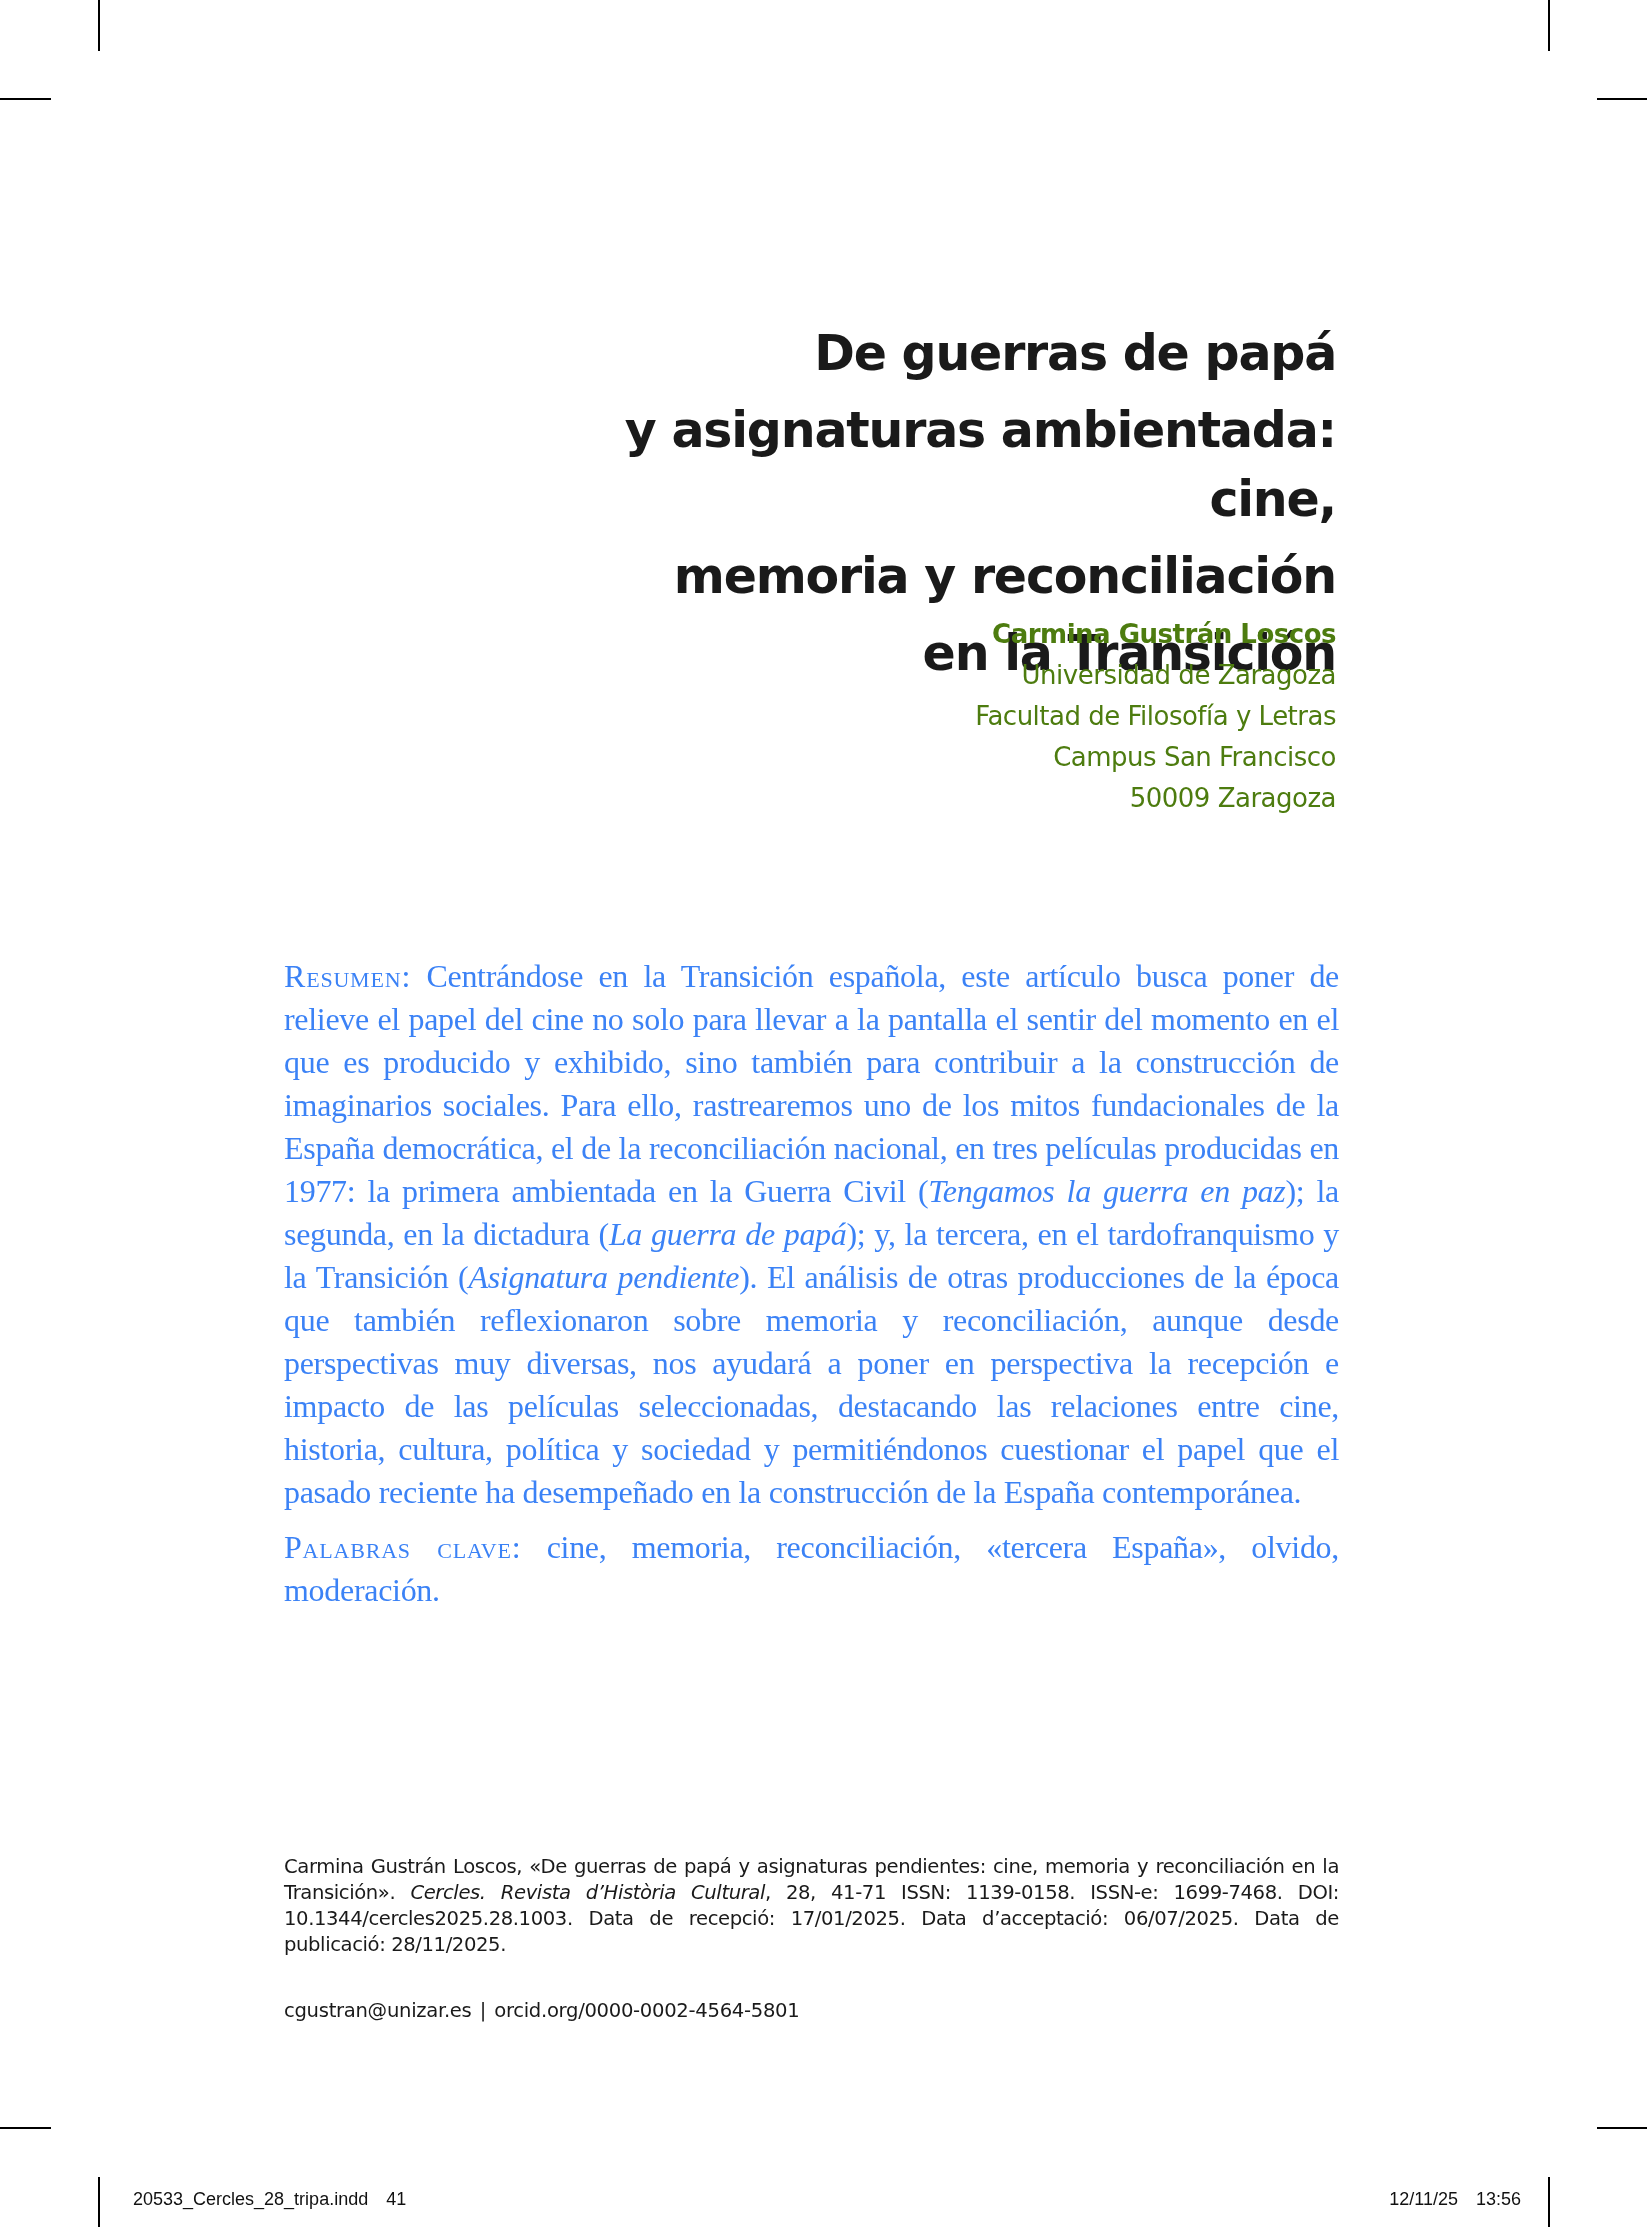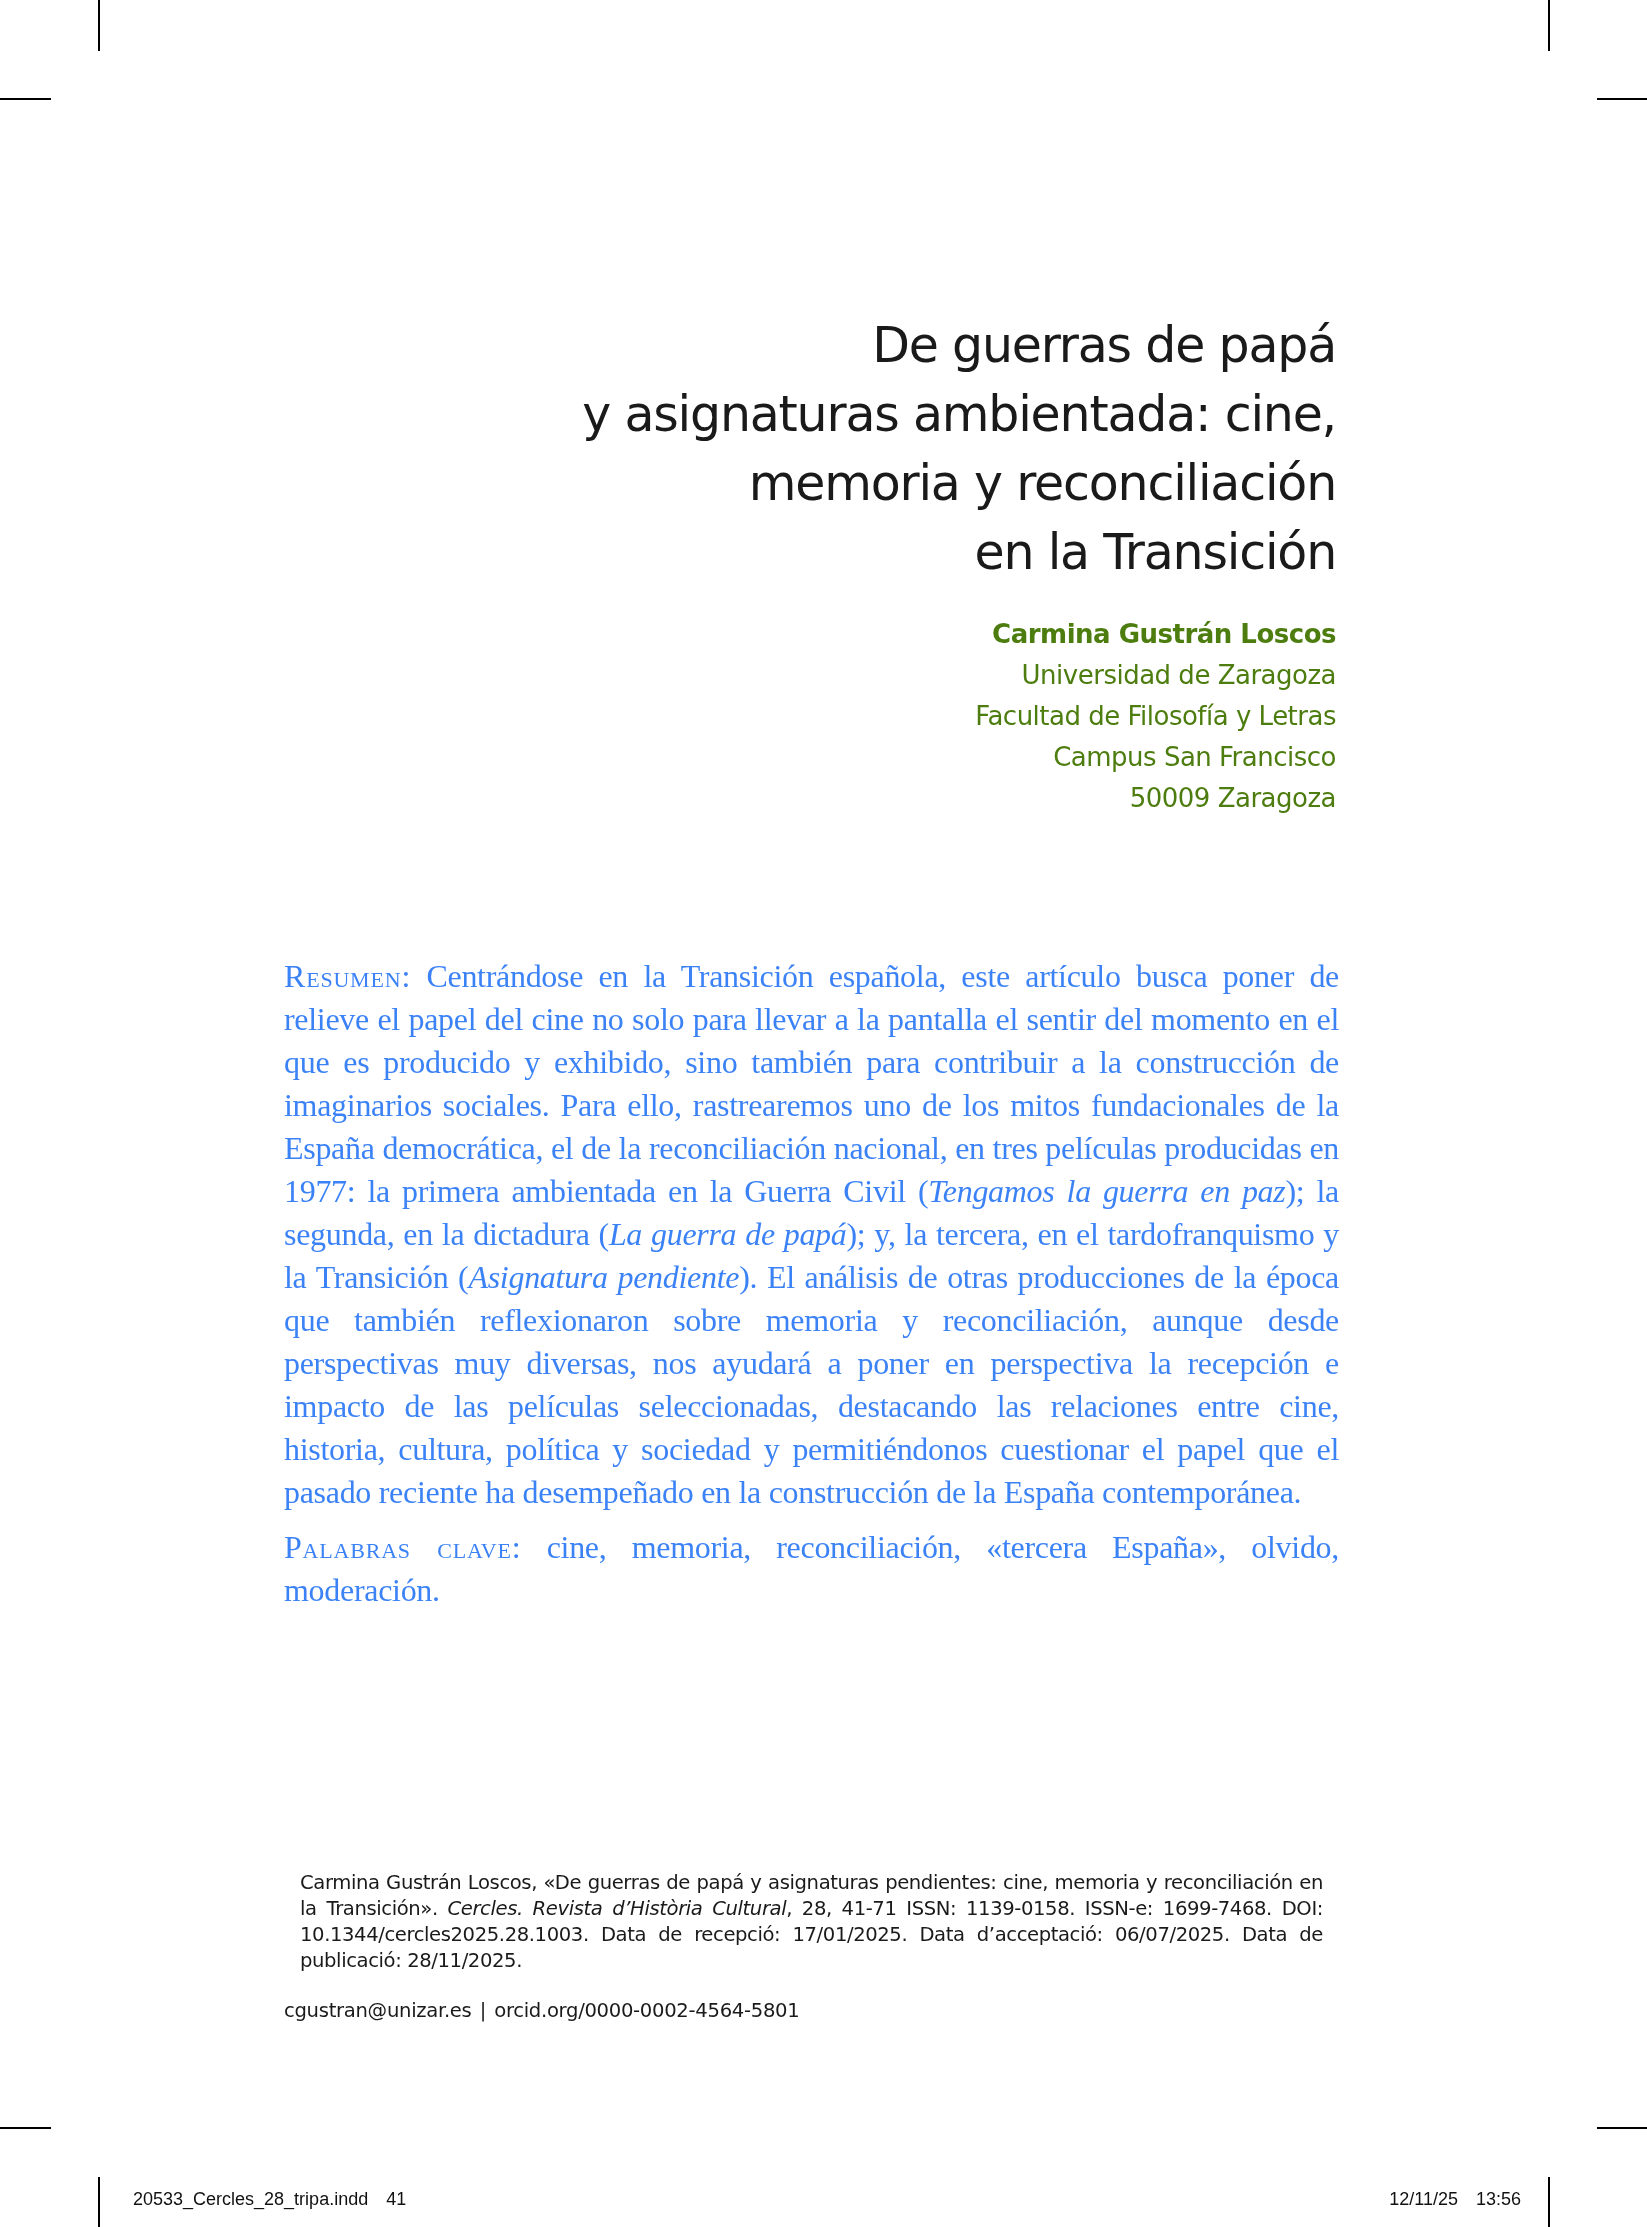--- a/index.html
+++ b/index.html
@@ -9,21 +9,21 @@
   .crop.v { width: 1.6px; }
   .crop.h { height: 1.6px; }
 
   .title {
     position: absolute; right: 312px; top: 311px; width: 818px;
     text-align: right;
     font-family: "DejaVu Sans", sans-serif; font-weight: 200;
     font-size: 49px; line-height: 69px; letter-spacing: -1.2px;
     color: #1a1a1a;
   }
-  .title .ln { display: block; font-weight: normal; -webkit-text-stroke: 0; }
+  .title .ln { display: block; font-weight: bold; margin-top: 8px; -webkit-text-stroke: 0; }
 
   .author-block {
     position: absolute; right: 312px; top: 614px; width: 573px;
     text-align: right;
     font-family: "DejaVu Sans", sans-serif;
     font-size: 26px; line-height: 41px; color: #4d7c0f;
     letter-spacing: -0.5px;
   }
   .author-name { display: block; font-weight: bold; }
   .affil { display: block; }
@@ -39,21 +39,21 @@
   .abstract .sc { font-variant: small-caps; letter-spacing: 0.8px; }
   .abstract i { font-style: italic; }
   .keywords { margin-top: 11.5px !important; }
 
   .citation {
     position: absolute; left: 284px; top: 1854px; width: 1055px;
     font-family: "DejaVu Sans", sans-serif;
     font-size: 19.6px; line-height: 26px; text-align: justify;
     color: #1a1a1a; letter-spacing: -0.4px;
   }
-  .citation p { margin: 16px; }
+  .citation p { margin: 0; }
   .citation i { font-style: italic; }
   .contact {
     position: absolute; left: 284px; top: 1998px;
     font-family: "DejaVu Sans", sans-serif;
     font-size: 19.6px; line-height: 26px; color: #1a1a1a; letter-spacing: -0.3px;
   }
   .contact .sep { padding: 0 8.2px; }
 
   .slug {
     position: absolute; top: 2189px;

